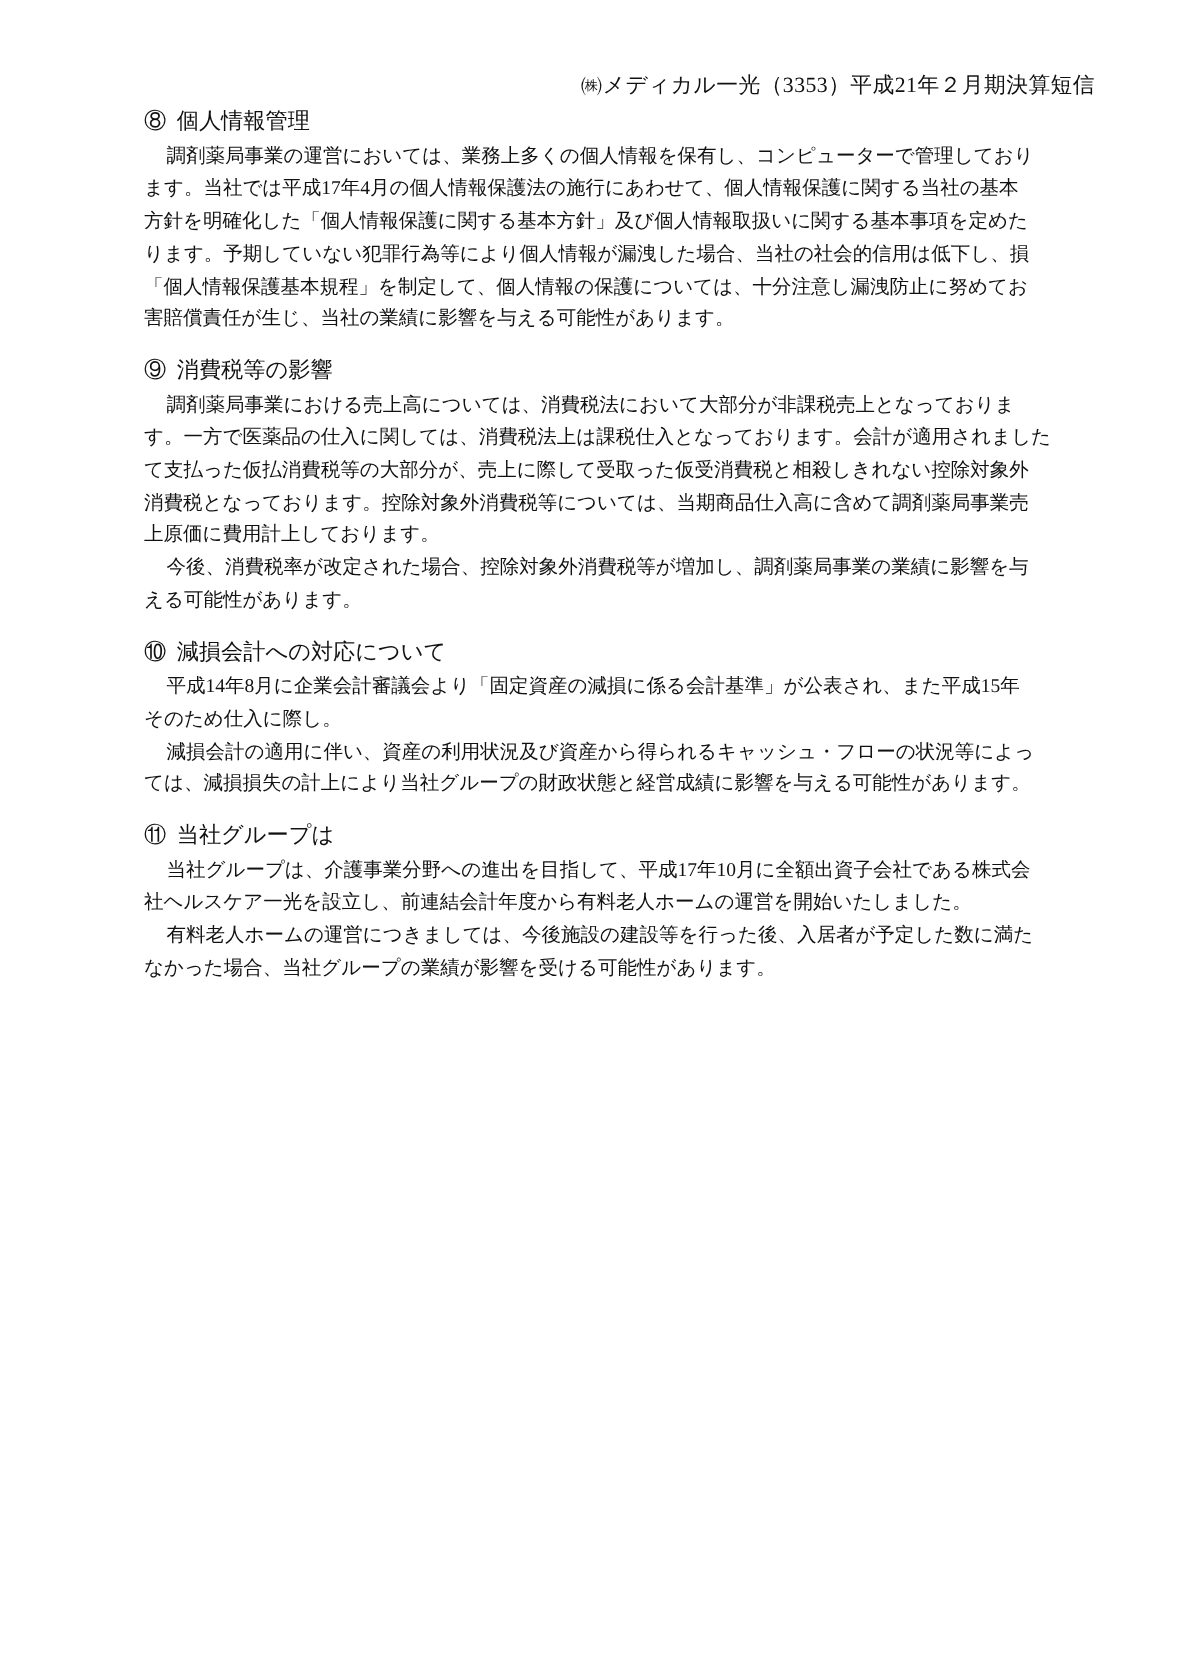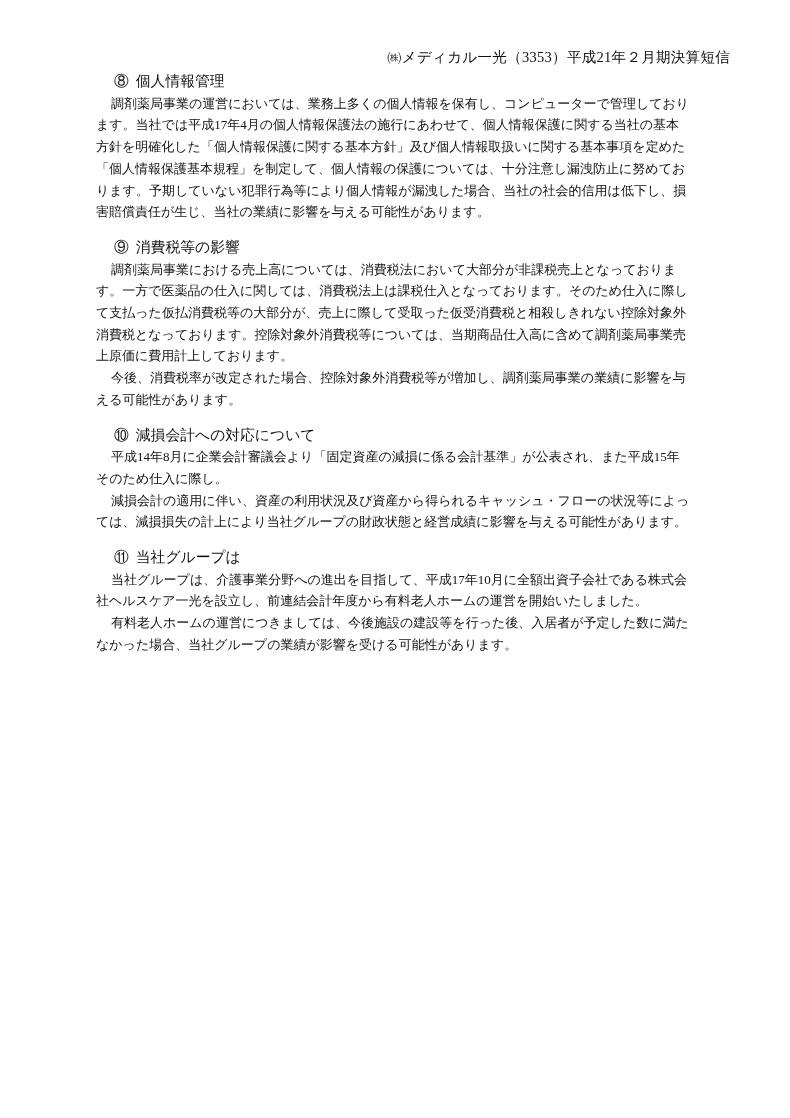--- a/index.html
+++ b/index.html
@@ -33,21 +33,20 @@
     top: 71px;
     left: 96px;
     right: 40px;
   }
   .section { margin-top: 14px; }
   .section:first-child { margin-top: 0; }
   .heading {
     font-size: 14.8px;
     line-height: 21.7px;
     white-space: pre;
-    margin-left: 18px;
   }
   .heading .marker {
     display: inline-block;
     margin-right: 7px;
   }
   .paragraph { margin: 0; }
   .line {
     font-size: 13px;
     line-height: 21.7px;
     white-space: pre;
@@ -70,30 +69,30 @@
 <div class="page">
   <div class="doc-header">㈱メディカル一光（3353）平成21年２月期決算短信</div>
 
   <div class="content">
       <div class="section">
         <div class="heading"><span class="marker">⑧</span><span class="title">個人情報管理</span></div>
         <div class="paragraph">
           <div class="line first">調剤薬局事業の運営においては、業務上多くの個人情報を保有し、コンピューターで管理しており</div>
           <div class="line">ます。当社では平成17年4月の個人情報保護法の施行にあわせて、個人情報保護に関する当社の基本</div>
           <div class="line">方針を明確化した「個人情報保護に関する基本方針」及び個人情報取扱いに関する基本事項を定めた</div>
+          <div class="line">ります。予期していない犯罪行為等により個人情報が漏洩した場合、当社の社会的信用は低下し、損</div>
           <div class="line">「個人情報保護基本規程」を制定して、個人情報の保護については、十分注意し漏洩防止に努めてお</div>
-          <div class="line">ります。予期していない犯罪行為等により個人情報が漏洩した場合、当社の社会的信用は低下し、損</div>
           <div class="line">害賠償責任が生じ、当社の業績に影響を与える可能性があります。</div>
         </div>
       </div>
       <div class="section">
         <div class="heading"><span class="marker">⑨</span><span class="title">消費税等の影響</span></div>
         <div class="paragraph">
           <div class="line first">調剤薬局事業における売上高については、消費税法において大部分が非課税売上となっておりま</div>
-          <div class="line">す。一方で医薬品の仕入に関しては、消費税法上は課税仕入となっております。そのため仕入に際し</div>
+          <div class="line">す。一方で医薬品の仕入に関しては、消費税法上は課税仕入となっております。会計が適用されました</div>
           <div class="line">て支払った仮払消費税等の大部分が、売上に際して受取った仮受消費税と相殺しきれない控除対象外</div>
           <div class="line">消費税となっております。控除対象外消費税等については、当期商品仕入高に含めて調剤薬局事業売</div>
           <div class="line">上原価に費用計上しております。</div>
         </div>
         <div class="paragraph">
           <div class="line first">今後、消費税率が改定された場合、控除対象外消費税等が増加し、調剤薬局事業の業績に影響を与</div>
           <div class="line">える可能性があります。</div>
         </div>
       </div>
       <div class="section">

